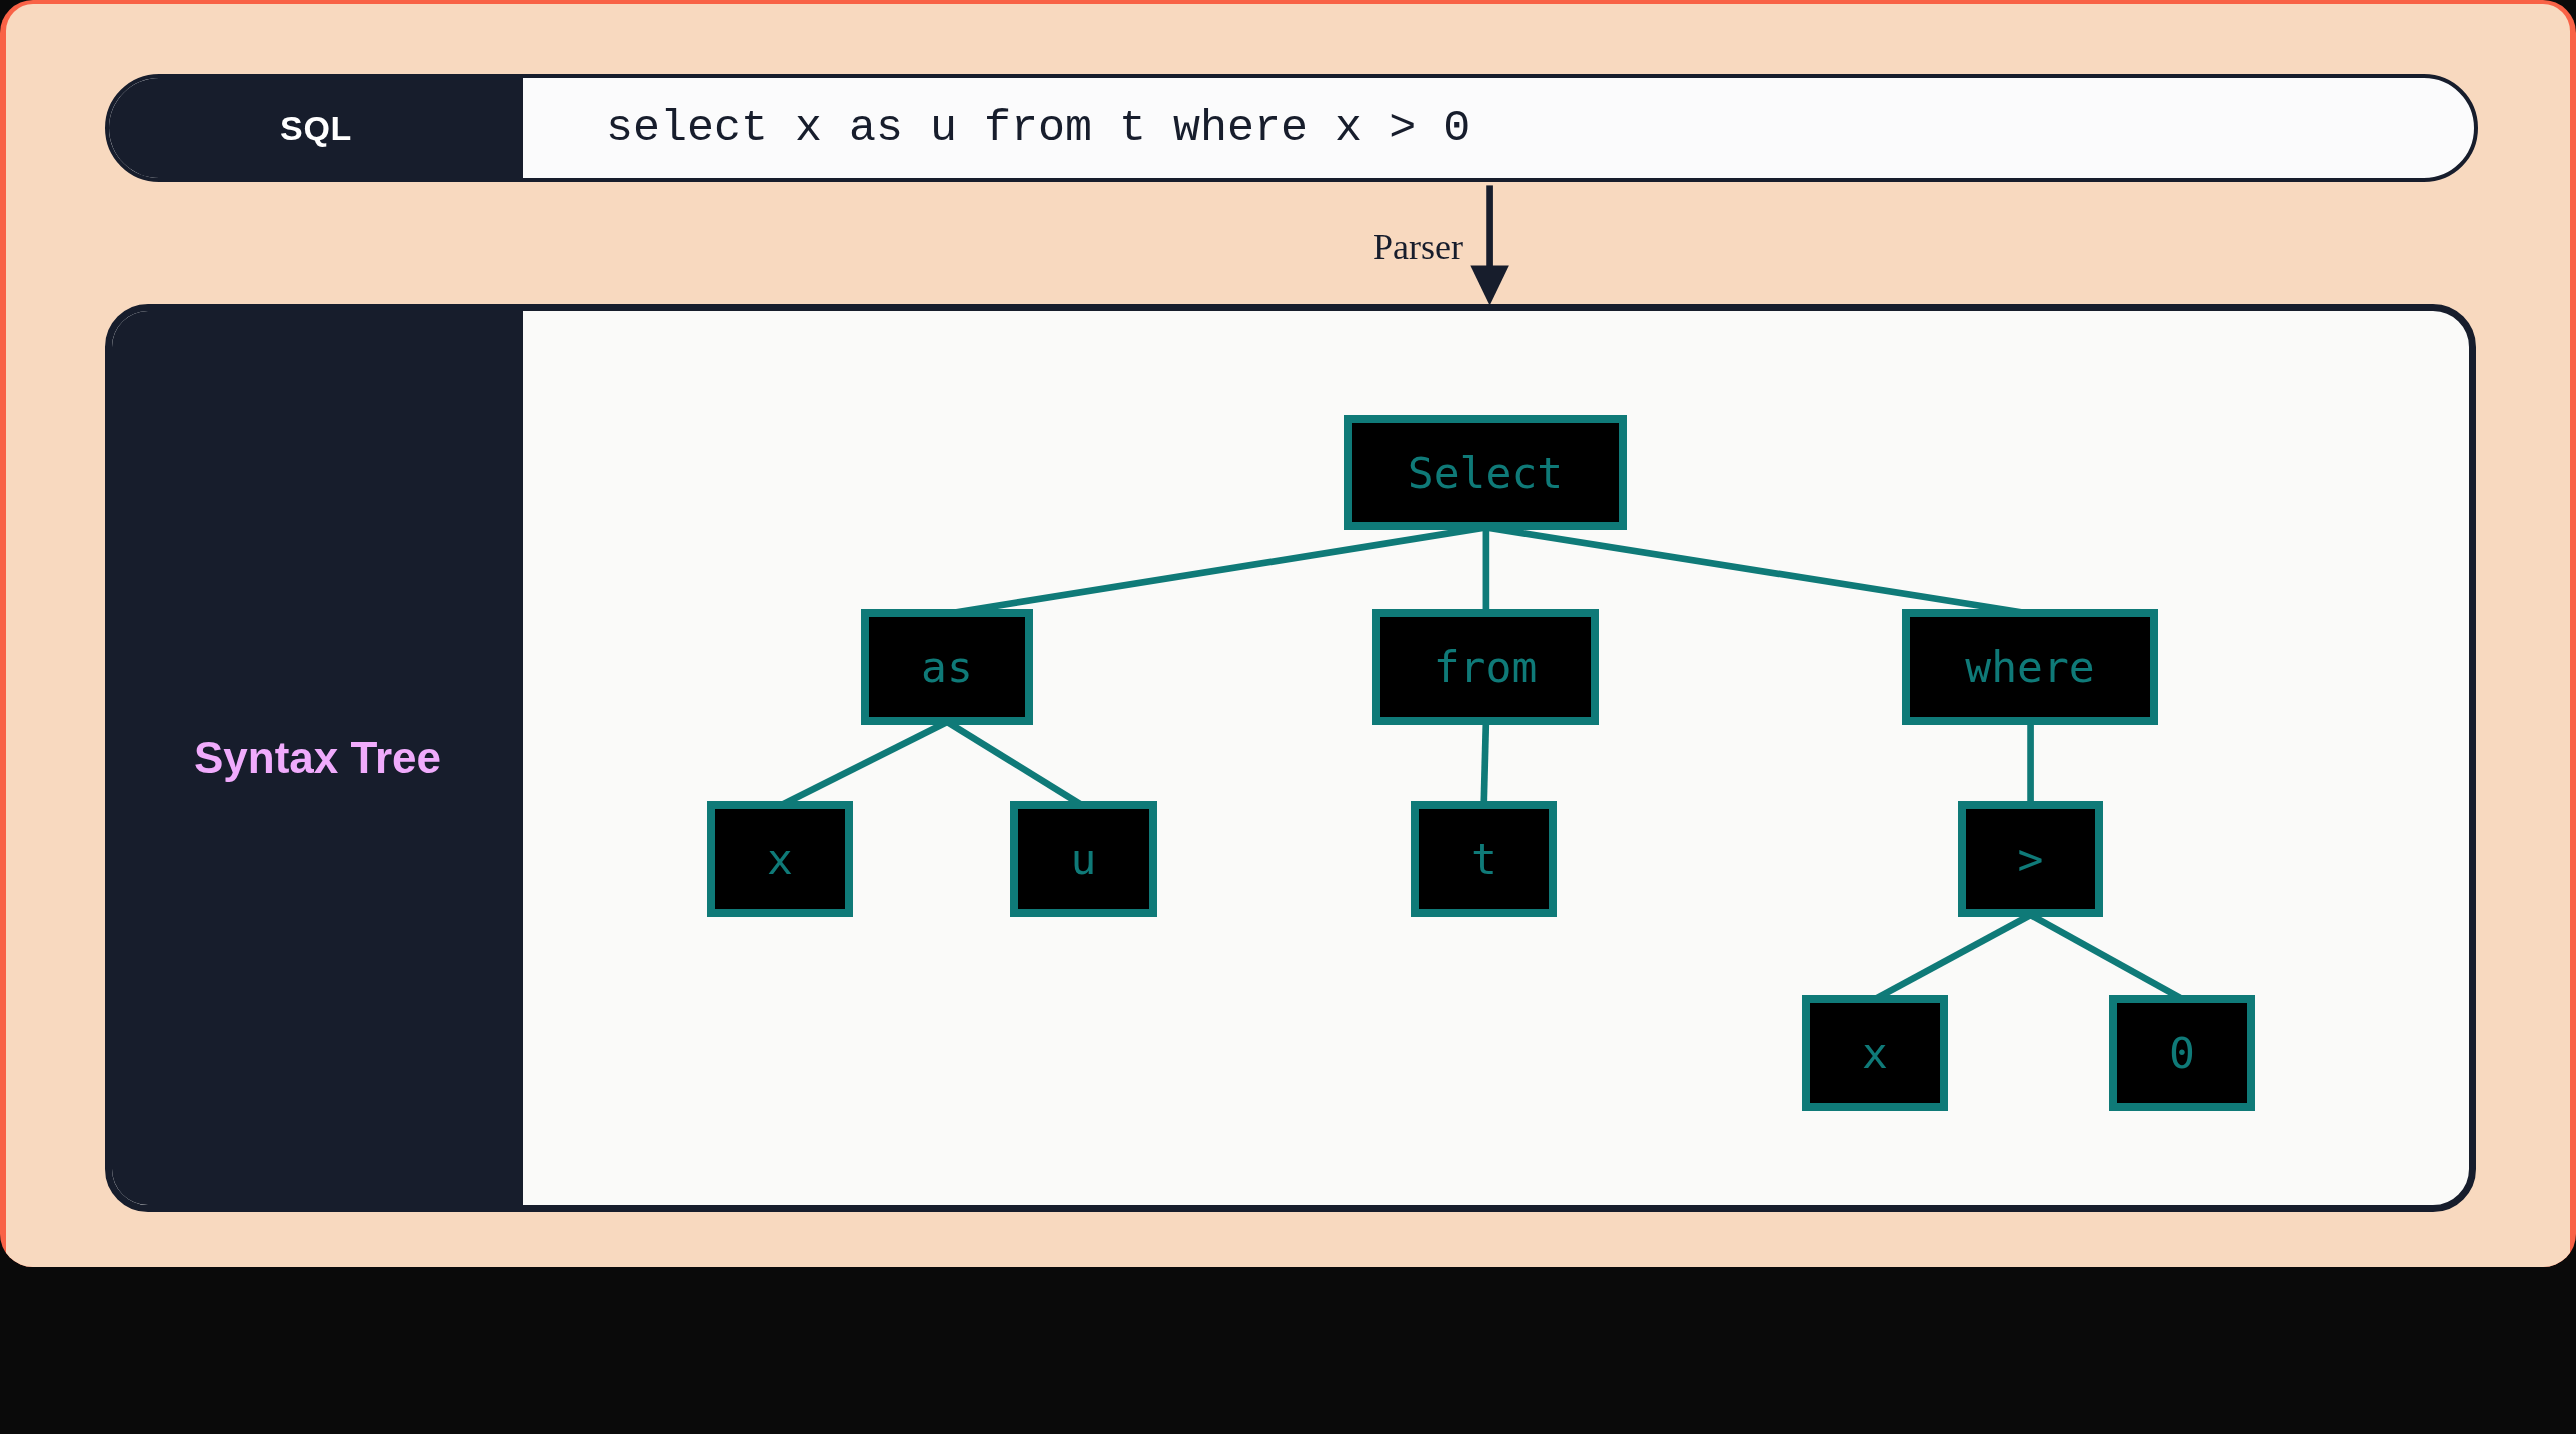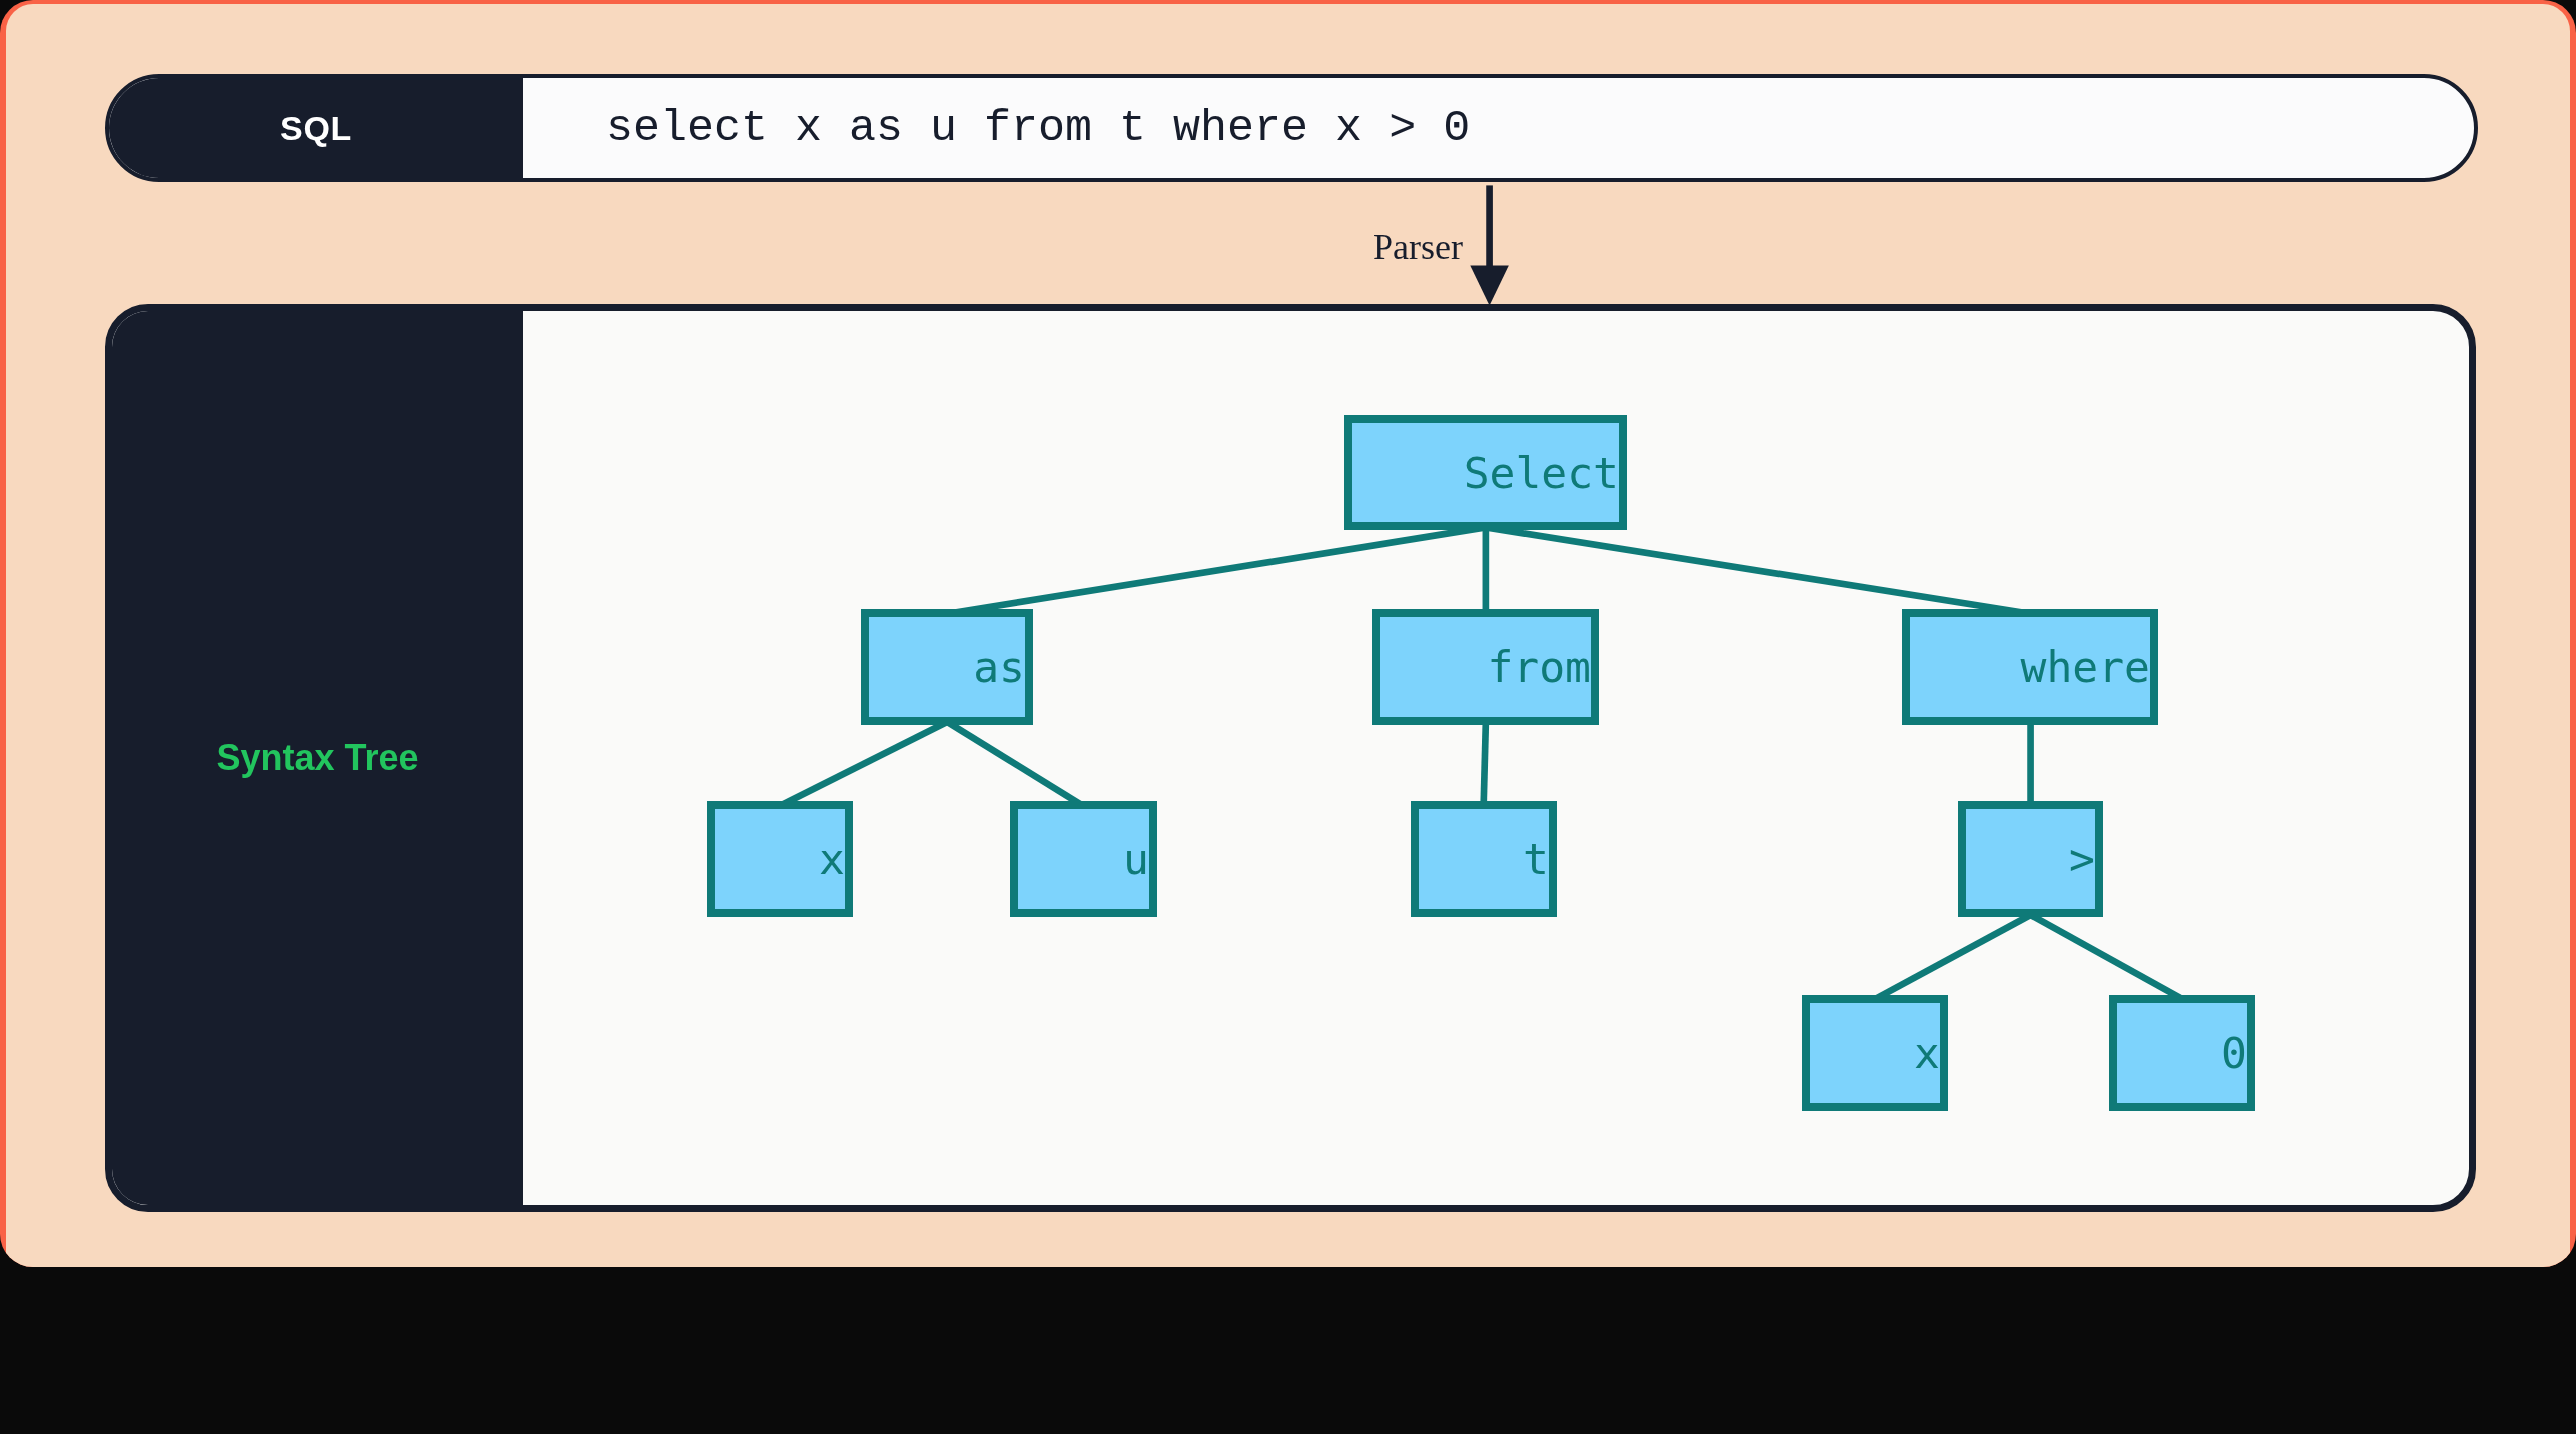--- a/index.html
+++ b/index.html
@@ -91,44 +91,44 @@
   .tree-sidebar {
     position: absolute;
     left: 0; top: 0; bottom: 0;
     width: 411px;
     background: #171D2C;
     display: flex;
     align-items: center;
     justify-content: center;
   }
   .tree-label {
-    color: #22c55e;
+    color: #f0abfc;
     font-weight: bold;
-    font-size: 36px;
+    font-size: 44px;
   }
   
   .overlay {
     position: absolute;
     left: 0; top: 0;
     width: 2576px; height: 1435px;
     pointer-events: none;
   }
   .overlay .arrow-line { stroke: #171D2C; stroke-width: 9px; }
   .overlay .arrow-head { fill: #171D2C; }
   .overlay .edges line { stroke: #0F7A78; stroke-width: 9px; }
   
   .nodes { position: absolute; left: 0; top: 0; width: 2576px; height: 1435px; pointer-events: none; }
   .node {
     position: absolute;
-    background: #7dd3fc;
+    background: #000000;
     border: 8.2px solid #0F7A78;
     box-sizing: border-box;
     display: flex;
     align-items: center;
-    justify-content: flex-end;
+    justify-content: center;
   }
   .node span {
     font-family: "DejaVu Sans Mono", monospace;
     font-size: 43px;
     color: #0F7A78;
     white-space: pre;
   }
   
   .footer {
     position: absolute;

